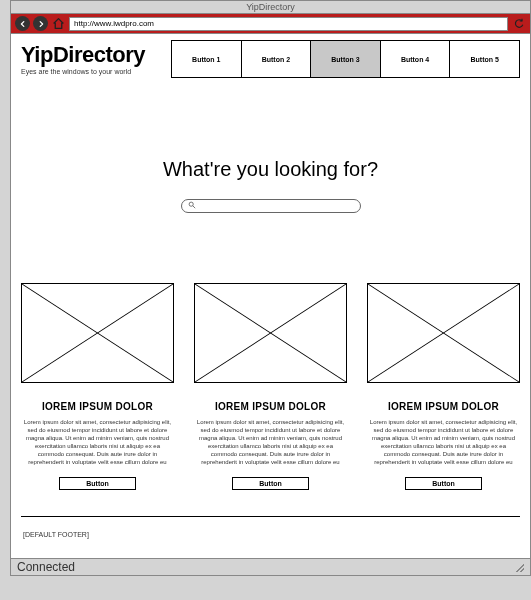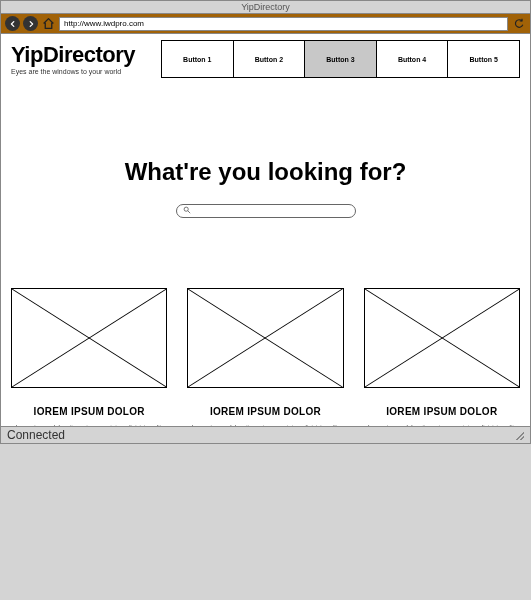--- a/index.html
+++ b/index.html
@@ -7,35 +7,36 @@
     font-family: Arial, Helvetica, sans-serif;
     background: #d4d4d4;
     width: 531px;
     height: 600px;
     overflow: hidden;
     font-size: 10px;
     color: #000;
   }
   .app-window {
     width: 531px;
-    height: 444px;
+    height: 576px;
     display: flex;
     flex-direction: column;
+    padding-left: 10px;
   }
   .titlebar {
     background: #d4d4d4;
     border: 1px solid #888;
     border-bottom: none;
     text-align: center;
     font-size: 9px;
     padding: 1px 0;
     color: #555;
   }
   .toolbar {
-    background: #a16207;
+    background: #b91c1c;
     border: 1px solid #888;
     display: flex;
     align-items: center;
     padding: 2px 4px;
     gap: 3px;
   }
   .nav-btn {
     width: 15px; height: 15px;
     border-radius: 50%;
     background: #333;
@@ -112,22 +113,22 @@
     height: 36px;
   }
   .nav-tabs .tab:last-child { border-right: none; }
   .nav-tabs .tab.active { background: #c8c8c8; }
 
   .hero {
     text-align: center;
     margin-top: 80px;
   }
   .hero h2 {
-    font-size: 24px;
-    font-weight: bold;
+    font-size: 20px;
+    font-weight: normal;
   }
   .search-wrap {
     margin: 18px auto 0 auto;
     width: 180px;
     height: 14px;
     border: 1px solid #666;
     border-radius: 8px;
     display: flex;
     align-items: center;
     padding: 0 6px;

